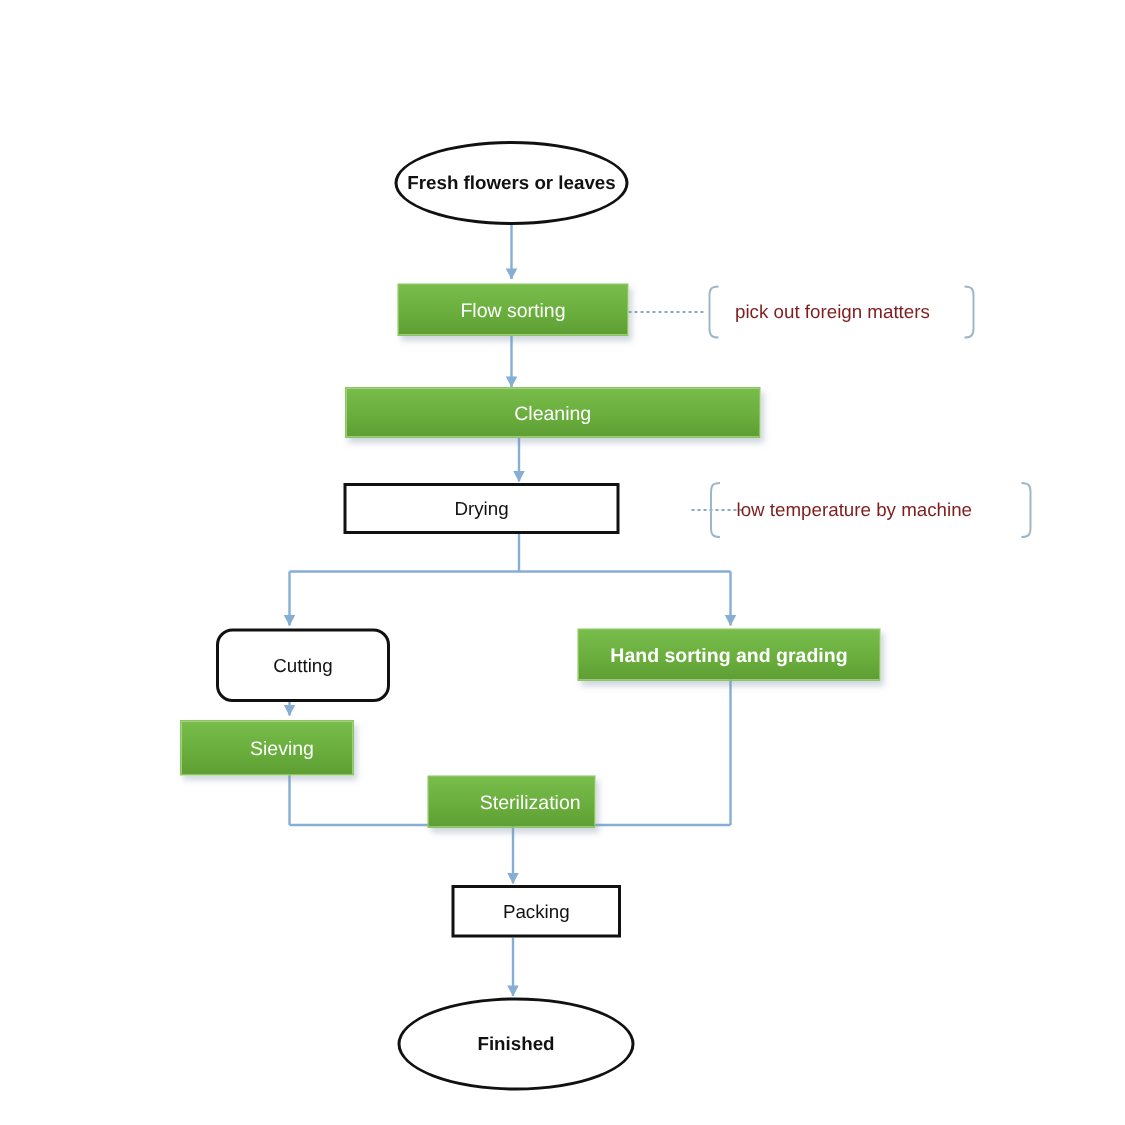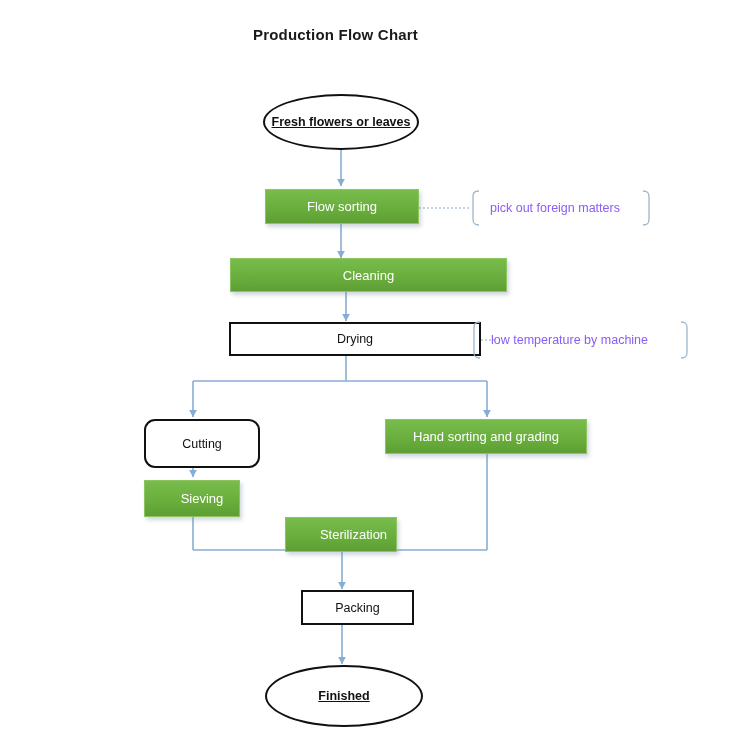--- a/index.html
+++ b/index.html
@@ -40,42 +40,41 @@
     letter-spacing: 0.2px;
   }
   .terminator {
     border: 2.2px solid #111111;
     border-radius: 50%;
     background: #ffffff;
     font-size: 12.5px;
     font-weight: bold;
     color: #111111;
     line-height: 1.35;
-    text-decoration: underline;
   }
   .process-green {
     background: linear-gradient(180deg, #78bd4b 0%, #6aaf3d 55%, #5e9e34 100%);
     border: 1px solid #8cc45f;
     color: #ffffff;
     font-size: 13px;
     box-shadow: 2px 3px 4px rgba(120,140,160,0.35);
   }
   .process-white {
     background: #ffffff;
     border: 2px solid #111111;
     color: #111111;
     font-size: 12.5px;
   }
   .annotation {
     position: absolute;
     display: flex;
     align-items: center;
     box-sizing: border-box;
     font-size: 12.5px;
-    color: #8b5cf6;
+    color: #7f1d1d;
     white-space: nowrap;
   }
   .annotation .ann-text {
     padding: 0 10px;
   }
   .brace {
     width: 9px;
     align-self: stretch;
     flex: 0 0 auto;
   }
@@ -113,35 +112,34 @@
     <line x1="193" y1="550" x2="487" y2="550" stroke="#86aed4" stroke-width="1.6"></line>
 
     <line x1="342" y1="550" x2="342" y2="589" stroke="#86aed4" stroke-width="1.6" marker-end="url(#arrow)"></line>
 
     <line x1="342" y1="625" x2="342" y2="664" stroke="#86aed4" stroke-width="1.6" marker-end="url(#arrow)"></line>
 
     <line x1="419" y1="208" x2="471" y2="208" stroke="#8aa8c4" stroke-width="1.2" stroke-dasharray="2,2"></line>
     <line x1="461" y1="340" x2="497" y2="340" stroke="#8aa8c4" stroke-width="1.2" stroke-dasharray="2,2"></line>
   </svg>
 
-  <div class="title" style="left:253px; top:26px;">Production Flow Chart</div>
 
   <div class="node terminator" style="left:263px; top:94px; width:156px; height:56px;">Fresh flowers or leaves</div>
 
   <div class="node process-green" style="left:265px; top:189px; width:154px; height:35px;">Flow sorting</div>
 
   <div class="node process-green" style="left:230px; top:258px; width:277px; height:34px;">Cleaning</div>
 
-  <div class="node process-white" style="left:229px; top:322px; width:252px; height:34px;">Drying</div>
+  <div class="node process-white" style="left:229px; top:322px; width:184px; height:34px;">Drying</div>
 
   <div class="node process-white" style="left:144px; top:419px; width:116px; height:49px;border-radius:11px;">Cutting</div>
 
-  <div class="node process-green" style="left:385px; top:419px; width:202px; height:35px;">Hand sorting and grading</div>
+  <div class="node process-green" style="left:385px; top:419px; width:202px; height:35px;font-weight:bold;">Hand sorting and grading</div>
 
-  <div class="node process-green" style="left:144px; top:480px; width:96px; height:37px;padding-left:20px;">Sieving</div>
+  <div class="node process-green" style="left:120px; top:480px; width:116px; height:37px;padding-left:20px;">Sieving</div>
 
   <div class="node process-green" style="left:285px; top:517px; width:112px; height:35px;padding-left:25px;">Sterilization</div>
 
   <div class="node process-white" style="left:301px; top:590px; width:113px; height:35px;">Packing</div>
 
   <div class="node terminator" style="left:265px; top:665px; width:158px; height:62px;">Finished</div>
 
   <div class="annotation" style="left:471px; top:190px; height:36px;">
     <span class="brace">
       <svg viewBox="0 0 9 36" preserveAspectRatio="none">

